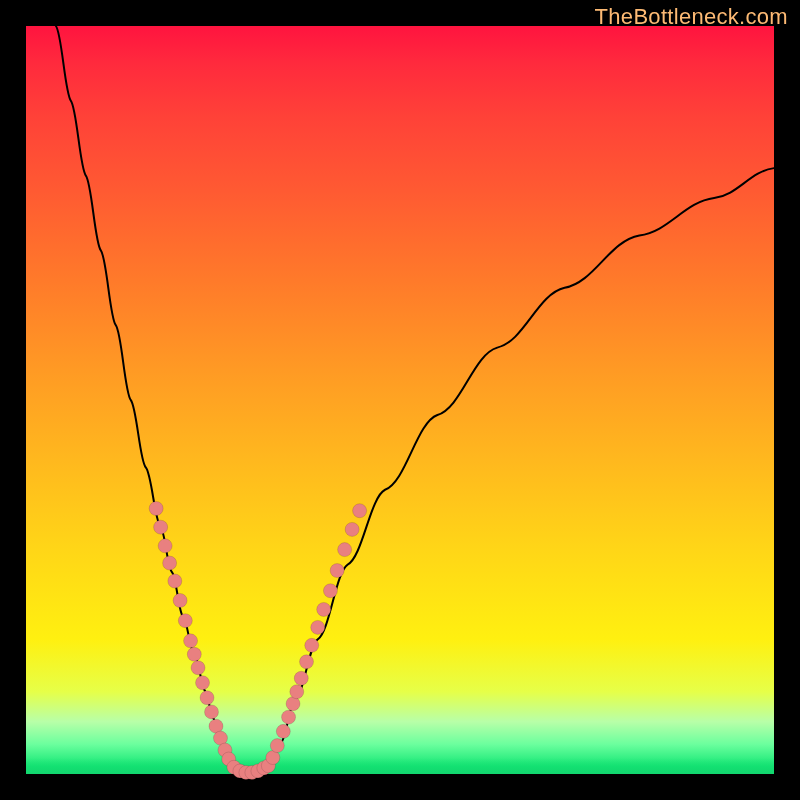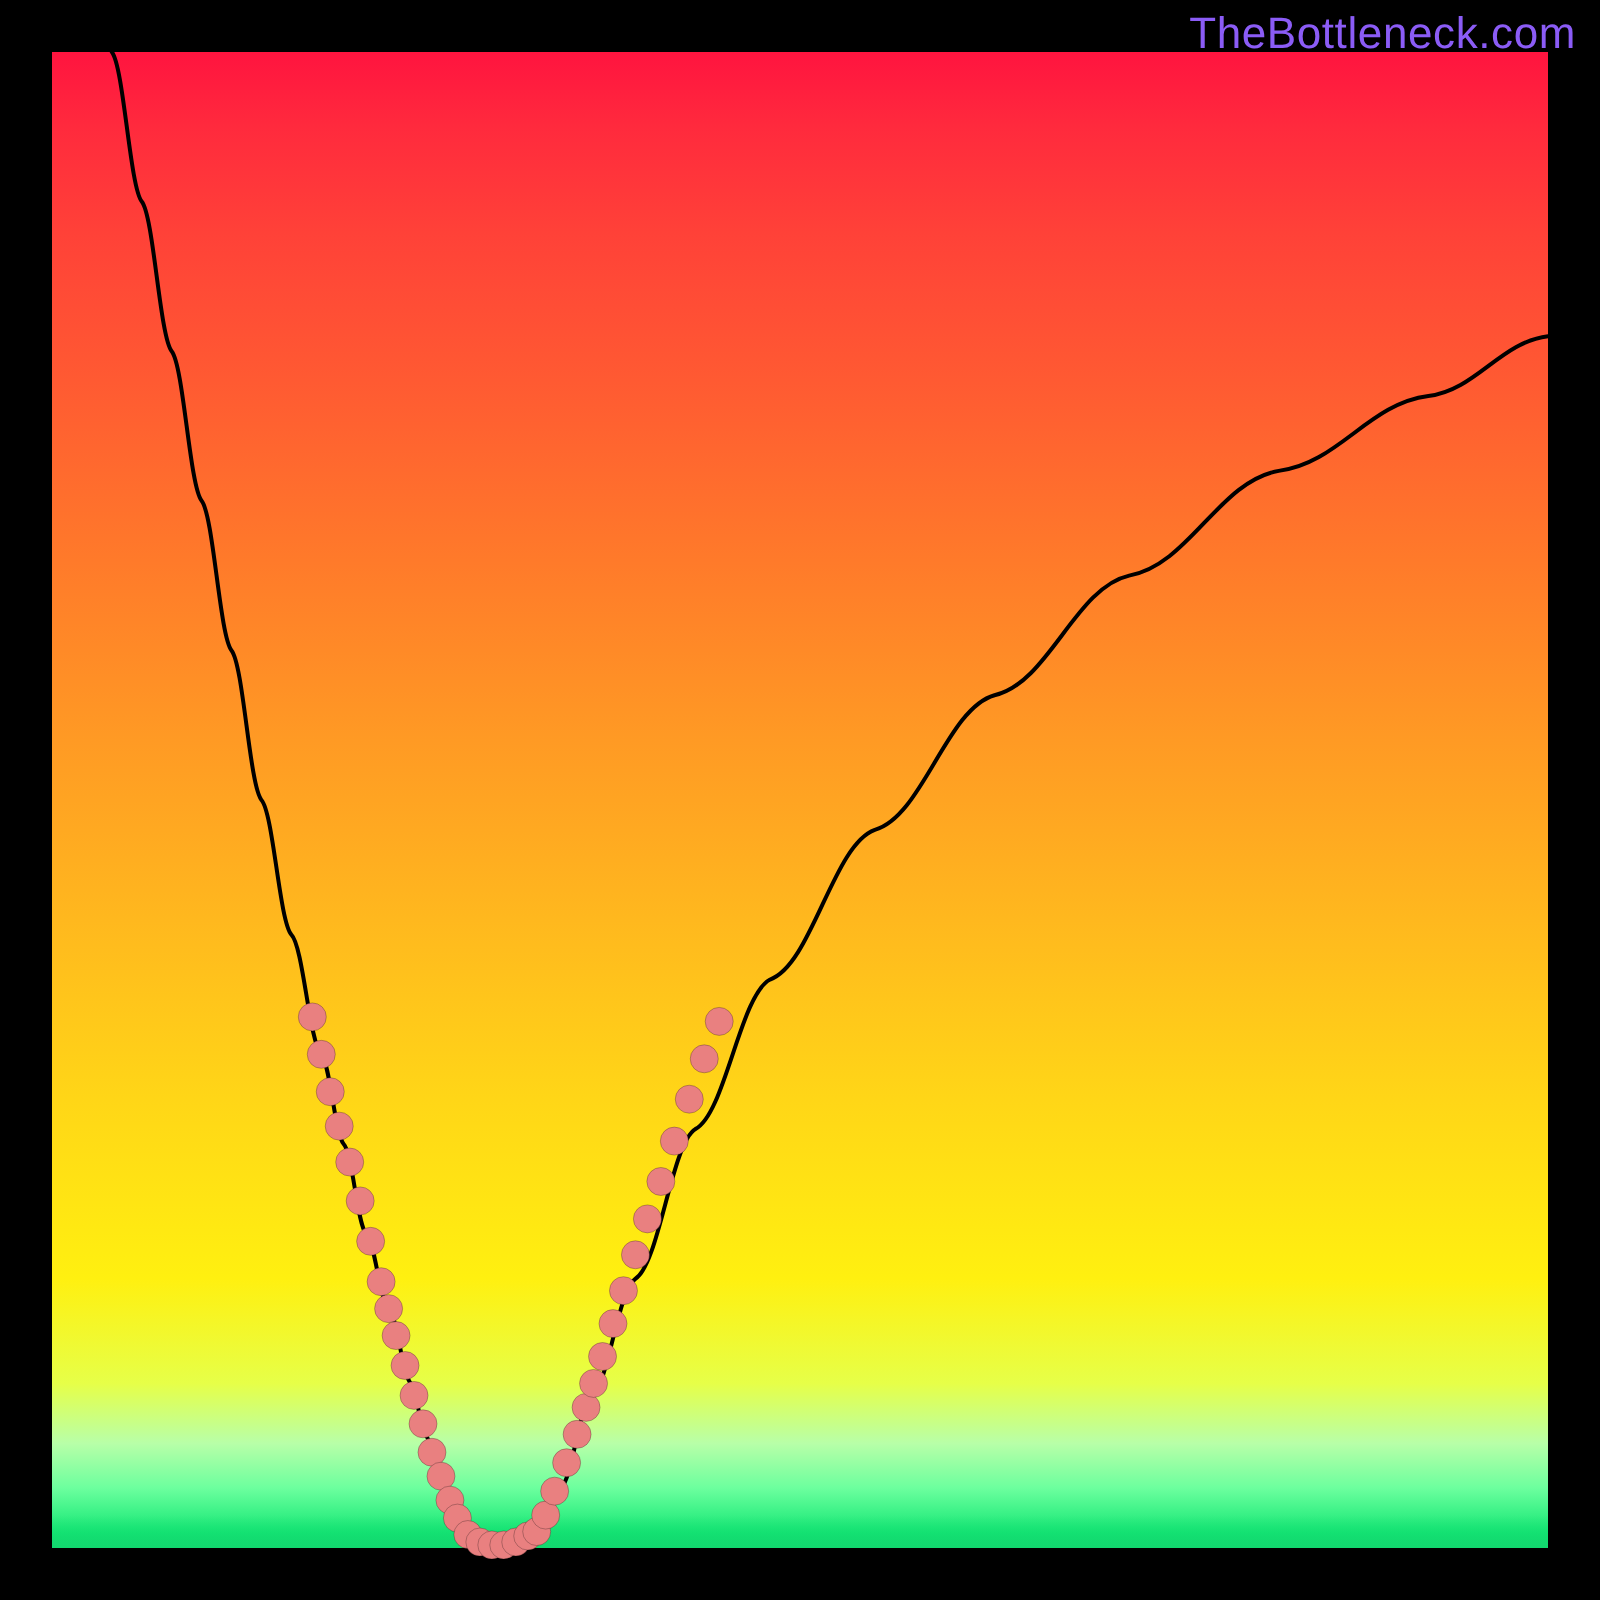--- a/index.html
+++ b/index.html
@@ -38,21 +38,21 @@
       #b8ffa8 93%,
       #6cff9e 96%,
       #14e774 99%,
       #12d86f 100%
     );
   }
   .watermark {
     position: absolute;
     top: 4px;
     right: 12px;
-    color: #8b5cf6;
+    color: #fdba74;
     font-size: 22px;
     font-family: Arial, Helvetica, sans-serif;
     letter-spacing: 0.3px;
     z-index: 5;
   }
   svg.curve {
     position: absolute;
     left: 0;
     top: 0;
     width: 748px;

